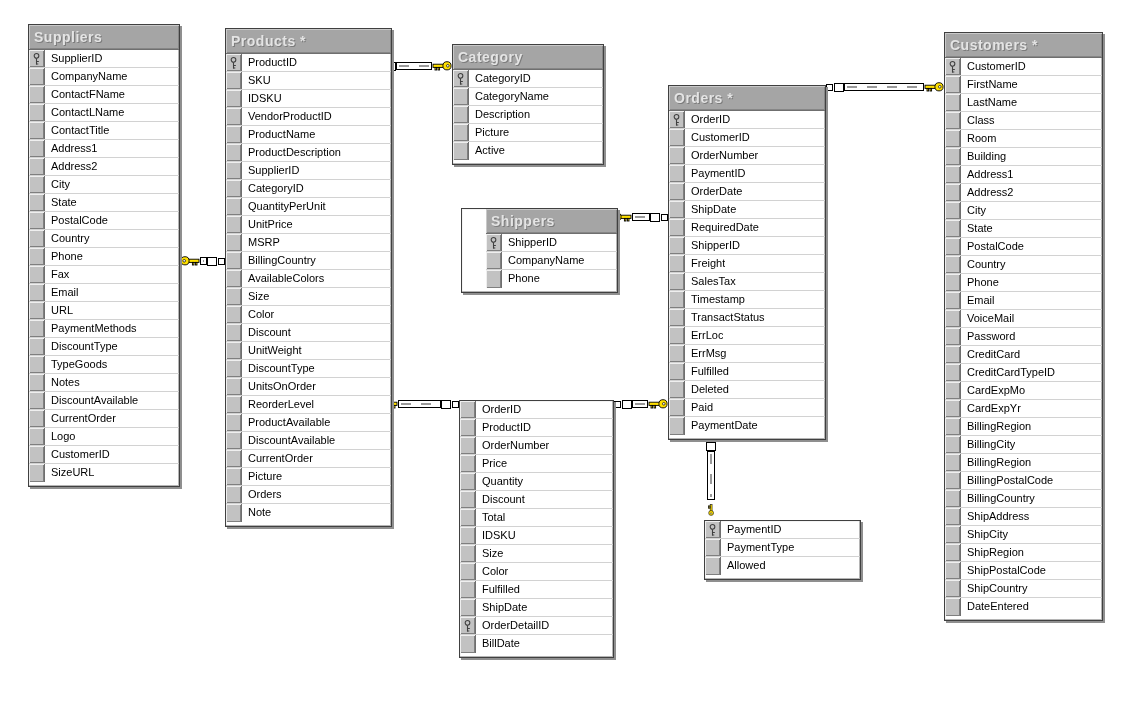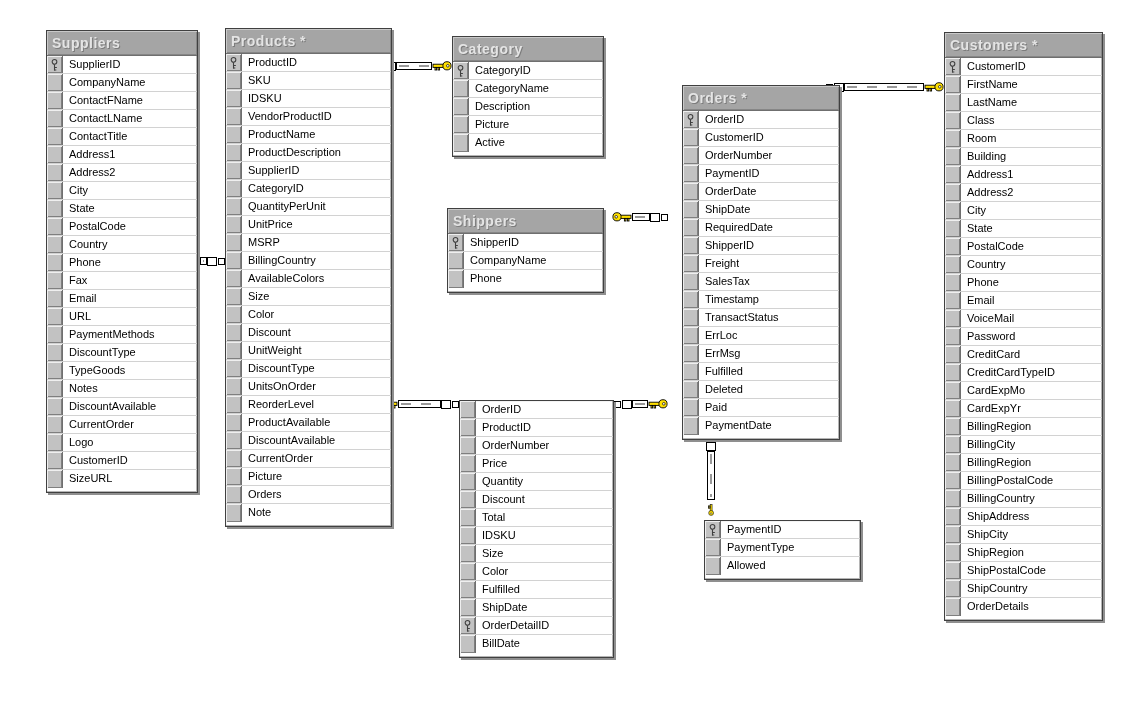--- a/index.html
+++ b/index.html
@@ -187,21 +187,21 @@
           <g fill="currentColor" stroke="#000" stroke-width="0.9">
             <rect x="1" y="4.2" width="11" height="3.2"></rect>
             <rect x="3" y="7.4" width="1.6" height="2.6"></rect>
             <rect x="6" y="7.4" width="1.6" height="2.6"></rect>
             <circle cx="15" cy="5.8" r="4.1"></circle>
             <circle cx="15.8" cy="5.8" r="1.3" fill="#fff" stroke-width="0.7"></circle>
           </g>
         </svg>
       </span>
     </div>
-    <div class="tbl" style="left: 28px; top: 30px; width: 152px; margin-left: 18px;">
+    <div class="tbl" style="left: 28px; top: 24px; width: 152px;">
       <div class="tbl-hd">Suppliers</div>
       <div class="row">
         <div class="sel">
           <span class="pk">
             <svg viewBox="0 0 10 15" width="9" height="14">
               <g fill="none" stroke="currentColor" stroke-width="1.2">
                 <circle cx="5" cy="4" r="2.6"></circle>
                 <path d="M5 6.6 L5 14 M5 10.2 L7.6 10.2 M5 13 L7 13"></path>
               </g>
             </svg>
@@ -411,21 +411,21 @@
       </div>
       <div class="row">
         <div class="sel"></div>
         <div class="fname">Orders</div>
       </div>
       <div class="row">
         <div class="sel"></div>
         <div class="fname">Note</div>
       </div>
     </div>
-    <div class="tbl" style="left: 452px; top: 36px; width: 152px;">
+    <div class="tbl" style="left: 452px; top: 44px; width: 152px;">
       <div class="tbl-hd">Category</div>
       <div class="row">
         <div class="sel">
           <span class="pk">
             <svg viewBox="0 0 10 15" width="9" height="14">
               <g fill="none" stroke="currentColor" stroke-width="1.2">
                 <circle cx="5" cy="4" r="2.6"></circle>
                 <path d="M5 6.6 L5 14 M5 10.2 L7.6 10.2 M5 13 L7 13"></path>
               </g>
             </svg>
@@ -443,21 +443,21 @@
       </div>
       <div class="row">
         <div class="sel"></div>
         <div class="fname">Picture</div>
       </div>
       <div class="row">
         <div class="sel"></div>
         <div class="fname">Active</div>
       </div>
     </div>
-    <div class="tbl" style="left: 447px; top: 208px; width: 157px;">
+    <div class="tbl" style="left: 461px; top: 208px; width: 157px; padding-left: 24px;">
       <div class="tbl-hd">Shippers</div>
       <div class="row">
         <div class="sel">
           <span class="pk">
             <svg viewBox="0 0 10 15" width="9" height="14">
               <g fill="none" stroke="currentColor" stroke-width="1.2">
                 <circle cx="5" cy="4" r="2.6"></circle>
                 <path d="M5 6.6 L5 14 M5 10.2 L7.6 10.2 M5 13 L7 13"></path>
               </g>
             </svg>
@@ -467,21 +467,21 @@
       </div>
       <div class="row">
         <div class="sel"></div>
         <div class="fname">CompanyName</div>
       </div>
       <div class="row">
         <div class="sel"></div>
         <div class="fname">Phone</div>
       </div>
     </div>
-    <div class="tbl" style="left: 668px; top: 85px; width: 158px; margin-left: 14px;">
+    <div class="tbl" style="left: 668px; top: 85px; width: 158px;">
       <div class="tbl-hd">Orders *</div>
       <div class="row">
         <div class="sel">
           <span class="pk">
             <svg viewBox="0 0 10 15" width="9" height="14">
               <g fill="none" stroke="currentColor" stroke-width="1.2">
                 <circle cx="5" cy="4" r="2.6"></circle>
                 <path d="M5 6.6 L5 14 M5 10.2 L7.6 10.2 M5 13 L7 13"></path>
               </g>
             </svg>
@@ -774,16 +774,16 @@
       <div class="row">
         <div class="sel"></div>
         <div class="fname">ShipPostalCode</div>
       </div>
       <div class="row">
         <div class="sel"></div>
         <div class="fname">ShipCountry</div>
       </div>
       <div class="row">
         <div class="sel"></div>
-        <div class="fname">OrderDetails</div>
+        <div class="fname">DateEntered</div>
       </div>
     </div>
   </div>
 
 </body></html>

